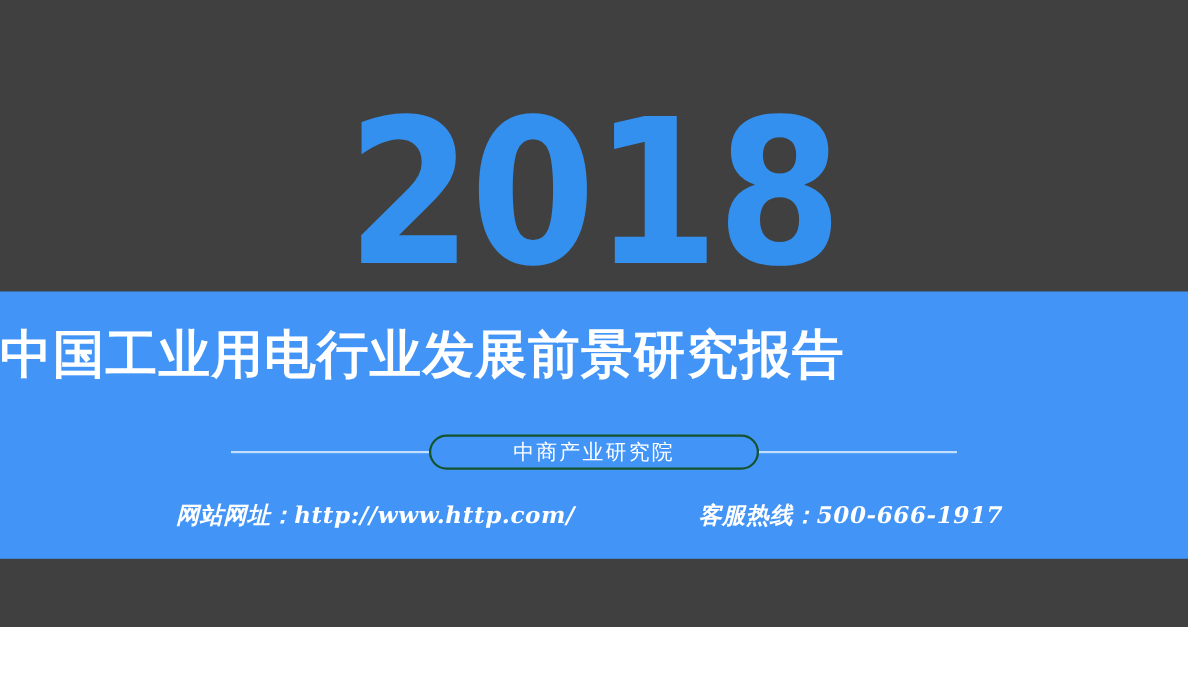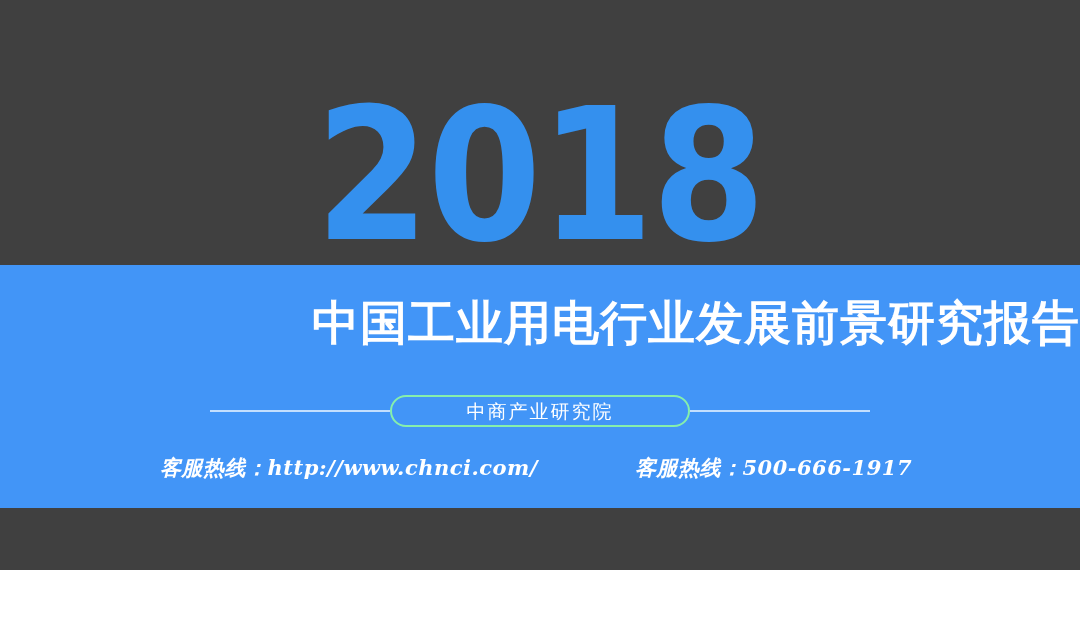--- a/index.html
+++ b/index.html
@@ -52,21 +52,21 @@
     height: 243px;
     background: #4295f7;
   }
 
   
   .title {
     position: absolute;
     left: 0;
     top: 34px;
     width: 1080px;
-    text-align: right;
+    text-align: left;
     color: #ffffff;
     font-family: "DejaVu Sans", "Liberation Sans", sans-serif;
     font-weight: 700;
     font-size: 47px;
     line-height: 1;
     letter-spacing: 1px;
     white-space: nowrap;
   }
 
   
@@ -84,21 +84,21 @@
     width: 180px;
     height: 2px;
     background: #d9ecff;
     opacity: 0.85;
     flex: none;
   }
   .badge {
     width: 300px;
     height: 32px;
     box-sizing: border-box;
-    border: 2px solid #86efac;
+    border: 2px solid #14532d;
     border-radius: 16px;
     display: flex;
     align-items: center;
     justify-content: center;
     flex: none;
   }
   .badge-label {
     color: #ffffff;
     font-family: "DejaVu Sans", "Liberation Sans", sans-serif;
     font-size: 19px;
@@ -148,19 +148,19 @@
 
     <div class="badge-row">
       <div class="rule"></div>
       <div class="badge">
         <span class="badge-label">中商产业研究院</span>
       </div>
       <div class="rule"></div>
     </div>
 
     <div class="contact-row">
-      <span class="contact-item left">客服热线：http://www.chnci.com/</span>
+      <span class="contact-item left">网站网址：http://www.http.com/</span>
       <span class="contact-item right">客服热线：500-666-1917</span>
     </div>
 
   </div>
 
 </div>
 
 </body></html>

